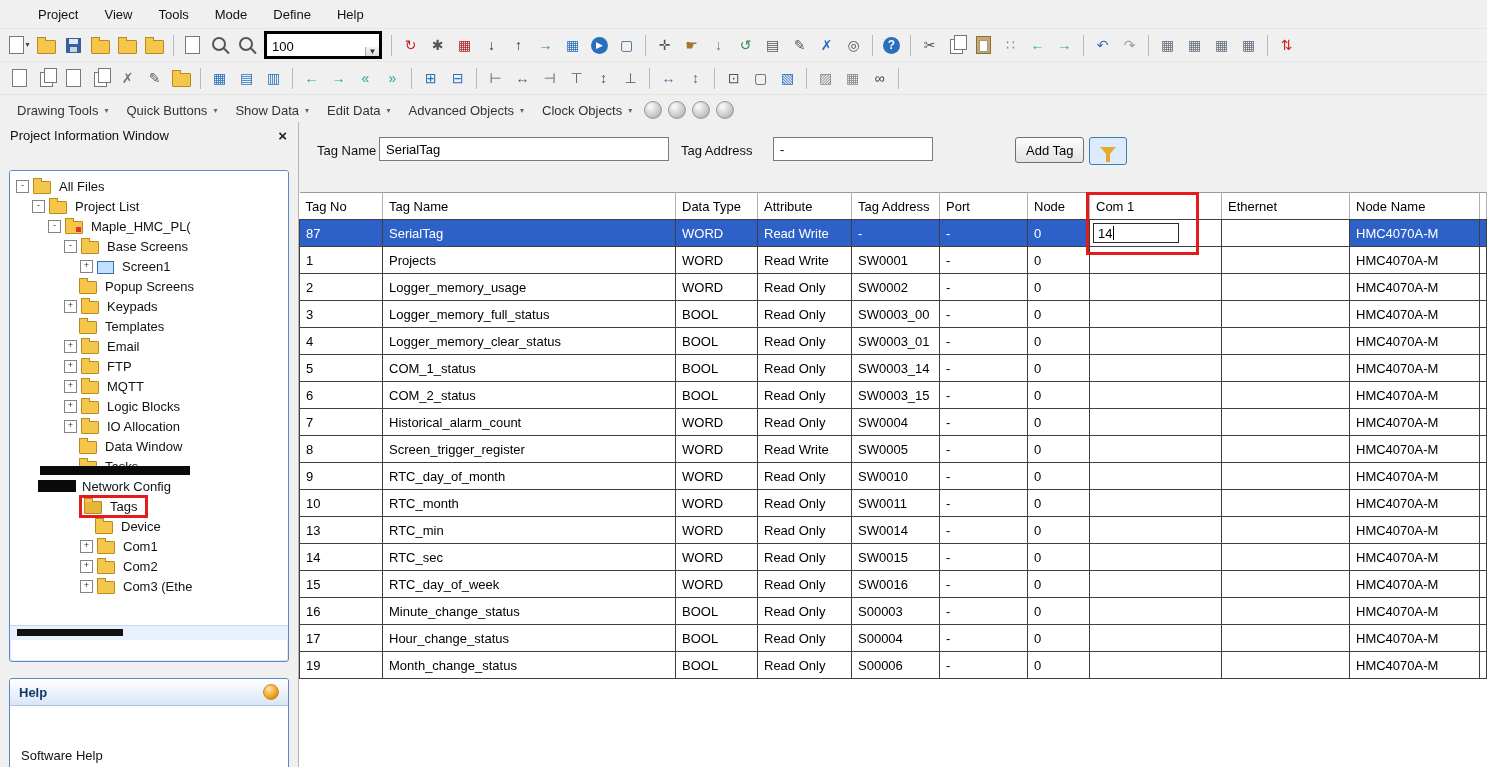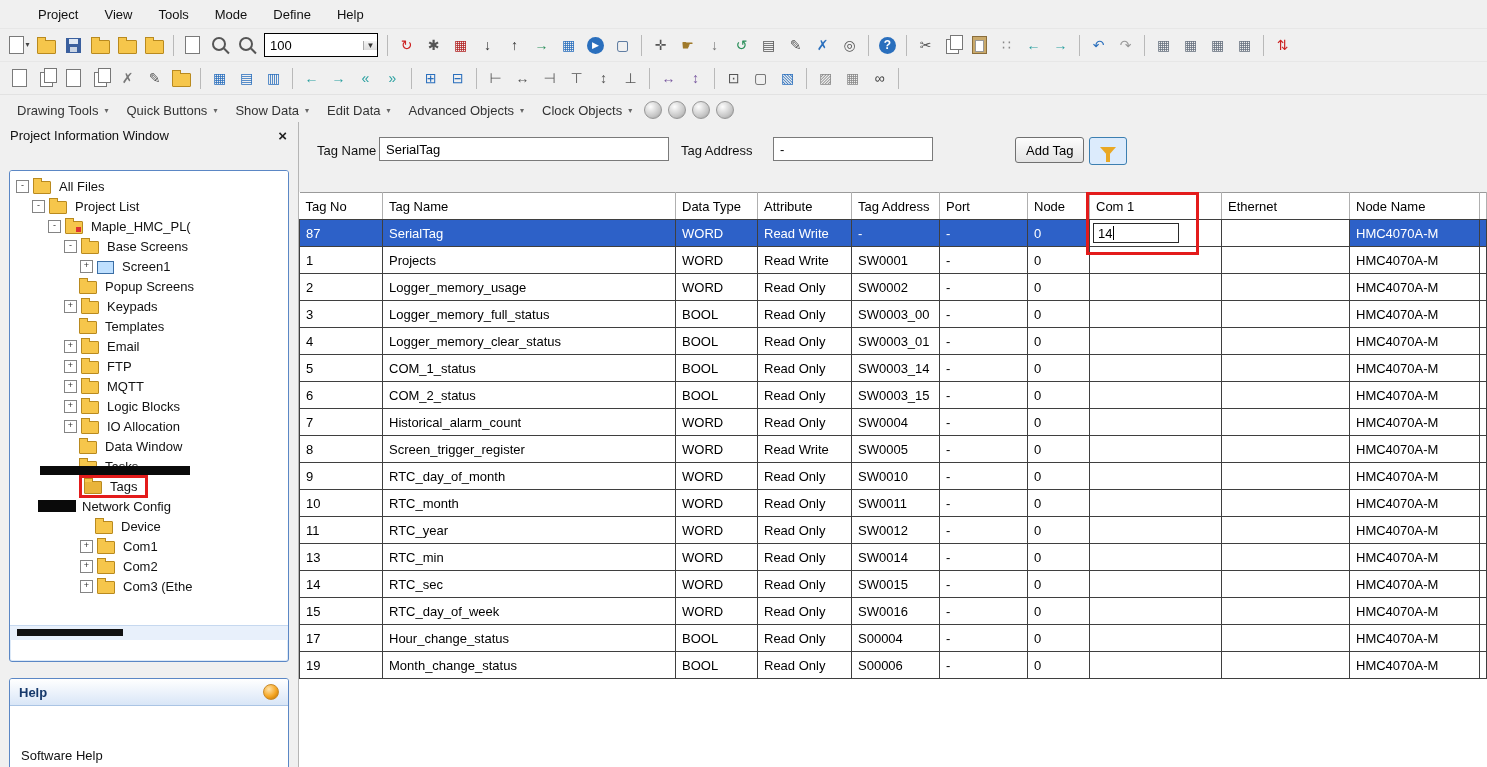--- a/index.html
+++ b/index.html
@@ -9,21 +9,21 @@
     background:#f0f0f0;
   }
   
   .menubar{height:28px;display:flex;align-items:center;padding-left:6px;background:#f0f0f0;margin-left:19px;}
   .mi{padding:5px 13px;cursor:default;}
   .tbar{height:32px;display:flex;align-items:center;padding:0 6px;background:#f0f0f0;border-top:1px solid #e7e7e7;}
   .tbicon{width:23px;height:21px;display:inline-flex;align-items:center;justify-content:center;
     margin:0 1px;font-size:14px;line-height:1;border:1px solid transparent;border-radius:2px;position:relative;}
   .sep{width:1px;height:21px;background:#b9b9b9;margin:0 5px;flex:none;}
   .caret8{font-size:8px;color:#444;margin-left:1px;}
-  .combo{width:112px;height:22px;background:#fff;border:1px solid #000000;display:inline-flex;align-items:center;margin:0 4px;}
+  .combo{width:112px;height:22px;background:#fff;border:3px solid #000000;display:inline-flex;align-items:flex-end;margin:0 4px;}
   .combo input{border:0;outline:0;width:88px;padding:2px 5px;font:13px "Liberation Sans",sans-serif;}
   .combo .drop{width:18px;background:linear-gradient(#f4f4f4,#dcdcdc);border-left:1px solid #aaa;
     display:flex;align-items:center;justify-content:center;font-size:8px;color:#333;}
   
   .ic{display:inline-block;position:relative;}
   .ic-page{width:13px;height:16px;background:#fff;border:1px solid #7a7a7a;}
   .ic-folder{width:17px;height:12px;background:#f6c64b;border:1px solid #b98a1f;border-radius:1px;margin-top:4px;position:relative;}
   .ic-folder::before{content:"";position:absolute;top:-4px;left:-1px;width:7px;height:3px;background:#f6c64b;border:1px solid #b98a1f;border-bottom:none;}
   .ic-floppy{width:15px;height:15px;background:#3a5f9e;position:relative;}
   .ic-floppy::before{content:"";position:absolute;top:1px;left:3px;width:9px;height:5px;background:#dfe8f4;}
@@ -350,30 +350,30 @@
         <div class="trow" style="padding-left: 54px;">
           <span class="expspace"></span>
           <span class="tico fold"></span>
           <span class="tlabel">Data Window</span>
         </div>
         <div class="trow occ-full" style="padding-left: 54px;">
           <span class="expspace"></span>
           <span class="tico fold"></span>
           <span class="tlabel">Tasks</span>
         </div>
+        <div class="trow occ-left" style="padding-left: 54px;">
+          <span class="expspace"></span>
+          <span class="tlabel">Network Config</span>
+        </div>
         <div class="trow" style="padding-left: 54px;">
           <span class="expspace"></span>
           <span class="redwrap">
             <span class="tico fold open"></span>
             <span class="tlabel">Tags</span>
           </span>
-        </div>
-        <div class="trow occ-left" style="padding-left: 54px;">
-          <span class="expspace"></span>
-          <span class="tlabel">Network Config</span>
         </div>
         <div class="trow" style="padding-left: 70px;">
           <span class="expspace"></span>
           <span class="tico fold"></span>
           <span class="tlabel">Device</span>
         </div>
         <div class="trow" style="padding-left: 70px;">
           <span class="exp">+</span>
           <span class="tico fold"></span>
           <span class="tlabel">Com1</span>
@@ -590,33 +590,20 @@
             <td>Read Only</td>
             <td>SW0011</td>
             <td>-</td>
             <td>0</td>
             <td></td>
             <td></td>
             <td>HMC4070A-M</td>
             <td></td>
           </tr>
           <tr>
-            <td>11</td>
-            <td>RTC_year</td>
-            <td>WORD</td>
-            <td>Read Only</td>
-            <td>SW0012</td>
-            <td>-</td>
-            <td>0</td>
-            <td></td>
-            <td></td>
-            <td>HMC4070A-M</td>
-            <td></td>
-          </tr>
-          <tr>
             <td>13</td>
             <td>RTC_min</td>
             <td>WORD</td>
             <td>Read Only</td>
             <td>SW0014</td>
             <td>-</td>
             <td>0</td>
             <td></td>
             <td></td>
             <td>HMC4070A-M</td>
@@ -634,20 +621,33 @@
             <td></td>
             <td>HMC4070A-M</td>
             <td></td>
           </tr>
           <tr>
             <td>15</td>
             <td>RTC_day_of_week</td>
             <td>WORD</td>
             <td>Read Only</td>
             <td>SW0016</td>
+            <td>-</td>
+            <td>0</td>
+            <td></td>
+            <td></td>
+            <td>HMC4070A-M</td>
+            <td></td>
+          </tr>
+          <tr>
+            <td>16</td>
+            <td>Minute_change_status</td>
+            <td>BOOL</td>
+            <td>Read Only</td>
+            <td>S00003</td>
             <td>-</td>
             <td>0</td>
             <td></td>
             <td></td>
             <td>HMC4070A-M</td>
             <td></td>
           </tr>
           <tr>
             <td>17</td>
             <td>Hour_change_status</td>

